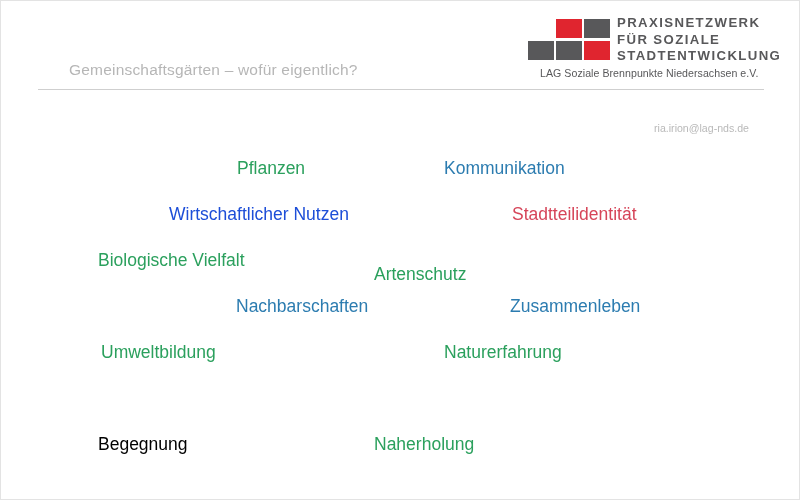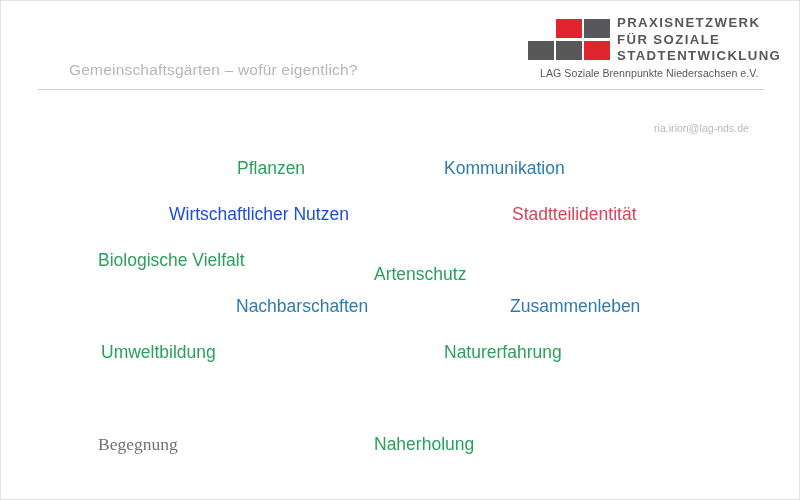--- a/index.html
+++ b/index.html
@@ -161,17 +161,17 @@
       <span class="cloud-word" style="left: 236px; top: 14px; color: rgb(43, 160, 93);">Pflanzen</span>
       <span class="cloud-word" style="left: 443px; top: 14px; color: rgb(44, 124, 176);">Kommunikation</span>
       <span class="cloud-word" style="left: 168px; top: 60px; color: #1d4ed8;">Wirtschaftlicher Nutzen</span>
       <span class="cloud-word" style="left: 511px; top: 60px; color: rgb(214, 69, 89);">Stadtteilidentität</span>
       <span class="cloud-word" style="left: 97px; top: 106px; color: rgb(43, 160, 93);">Biologische Vielfalt</span>
       <span class="cloud-word" style="left: 373px; top: 106px; color: rgb(43, 160, 93); margin-top: 14px;">Artenschutz</span>
       <span class="cloud-word" style="left: 235px; top: 152px; color: rgb(44, 124, 176);">Nachbarschaften</span>
       <span class="cloud-word" style="left: 509px; top: 152px; color: rgb(44, 124, 176);">Zusammenleben</span>
       <span class="cloud-word" style="left: 100px; top: 198px; color: rgb(43, 160, 93);">Umweltbildung</span>
       <span class="cloud-word" style="left: 443px; top: 198px; color: rgb(43, 160, 93);">Naturerfahrung</span>
-      <span class="cloud-word" style="left: 97px; top: 290px; color: #737373; font-family: Liberation Serif, serif;">Begegnung</span>
+      <span class="cloud-word" style="left: 97px; top: 290px; color: #000000;">Begegnung</span>
       <span class="cloud-word" style="left: 373px; top: 290px; color: rgb(43, 160, 93);">Naherholung</span>
     </div>
 
 </div>
 
 </body></html>

